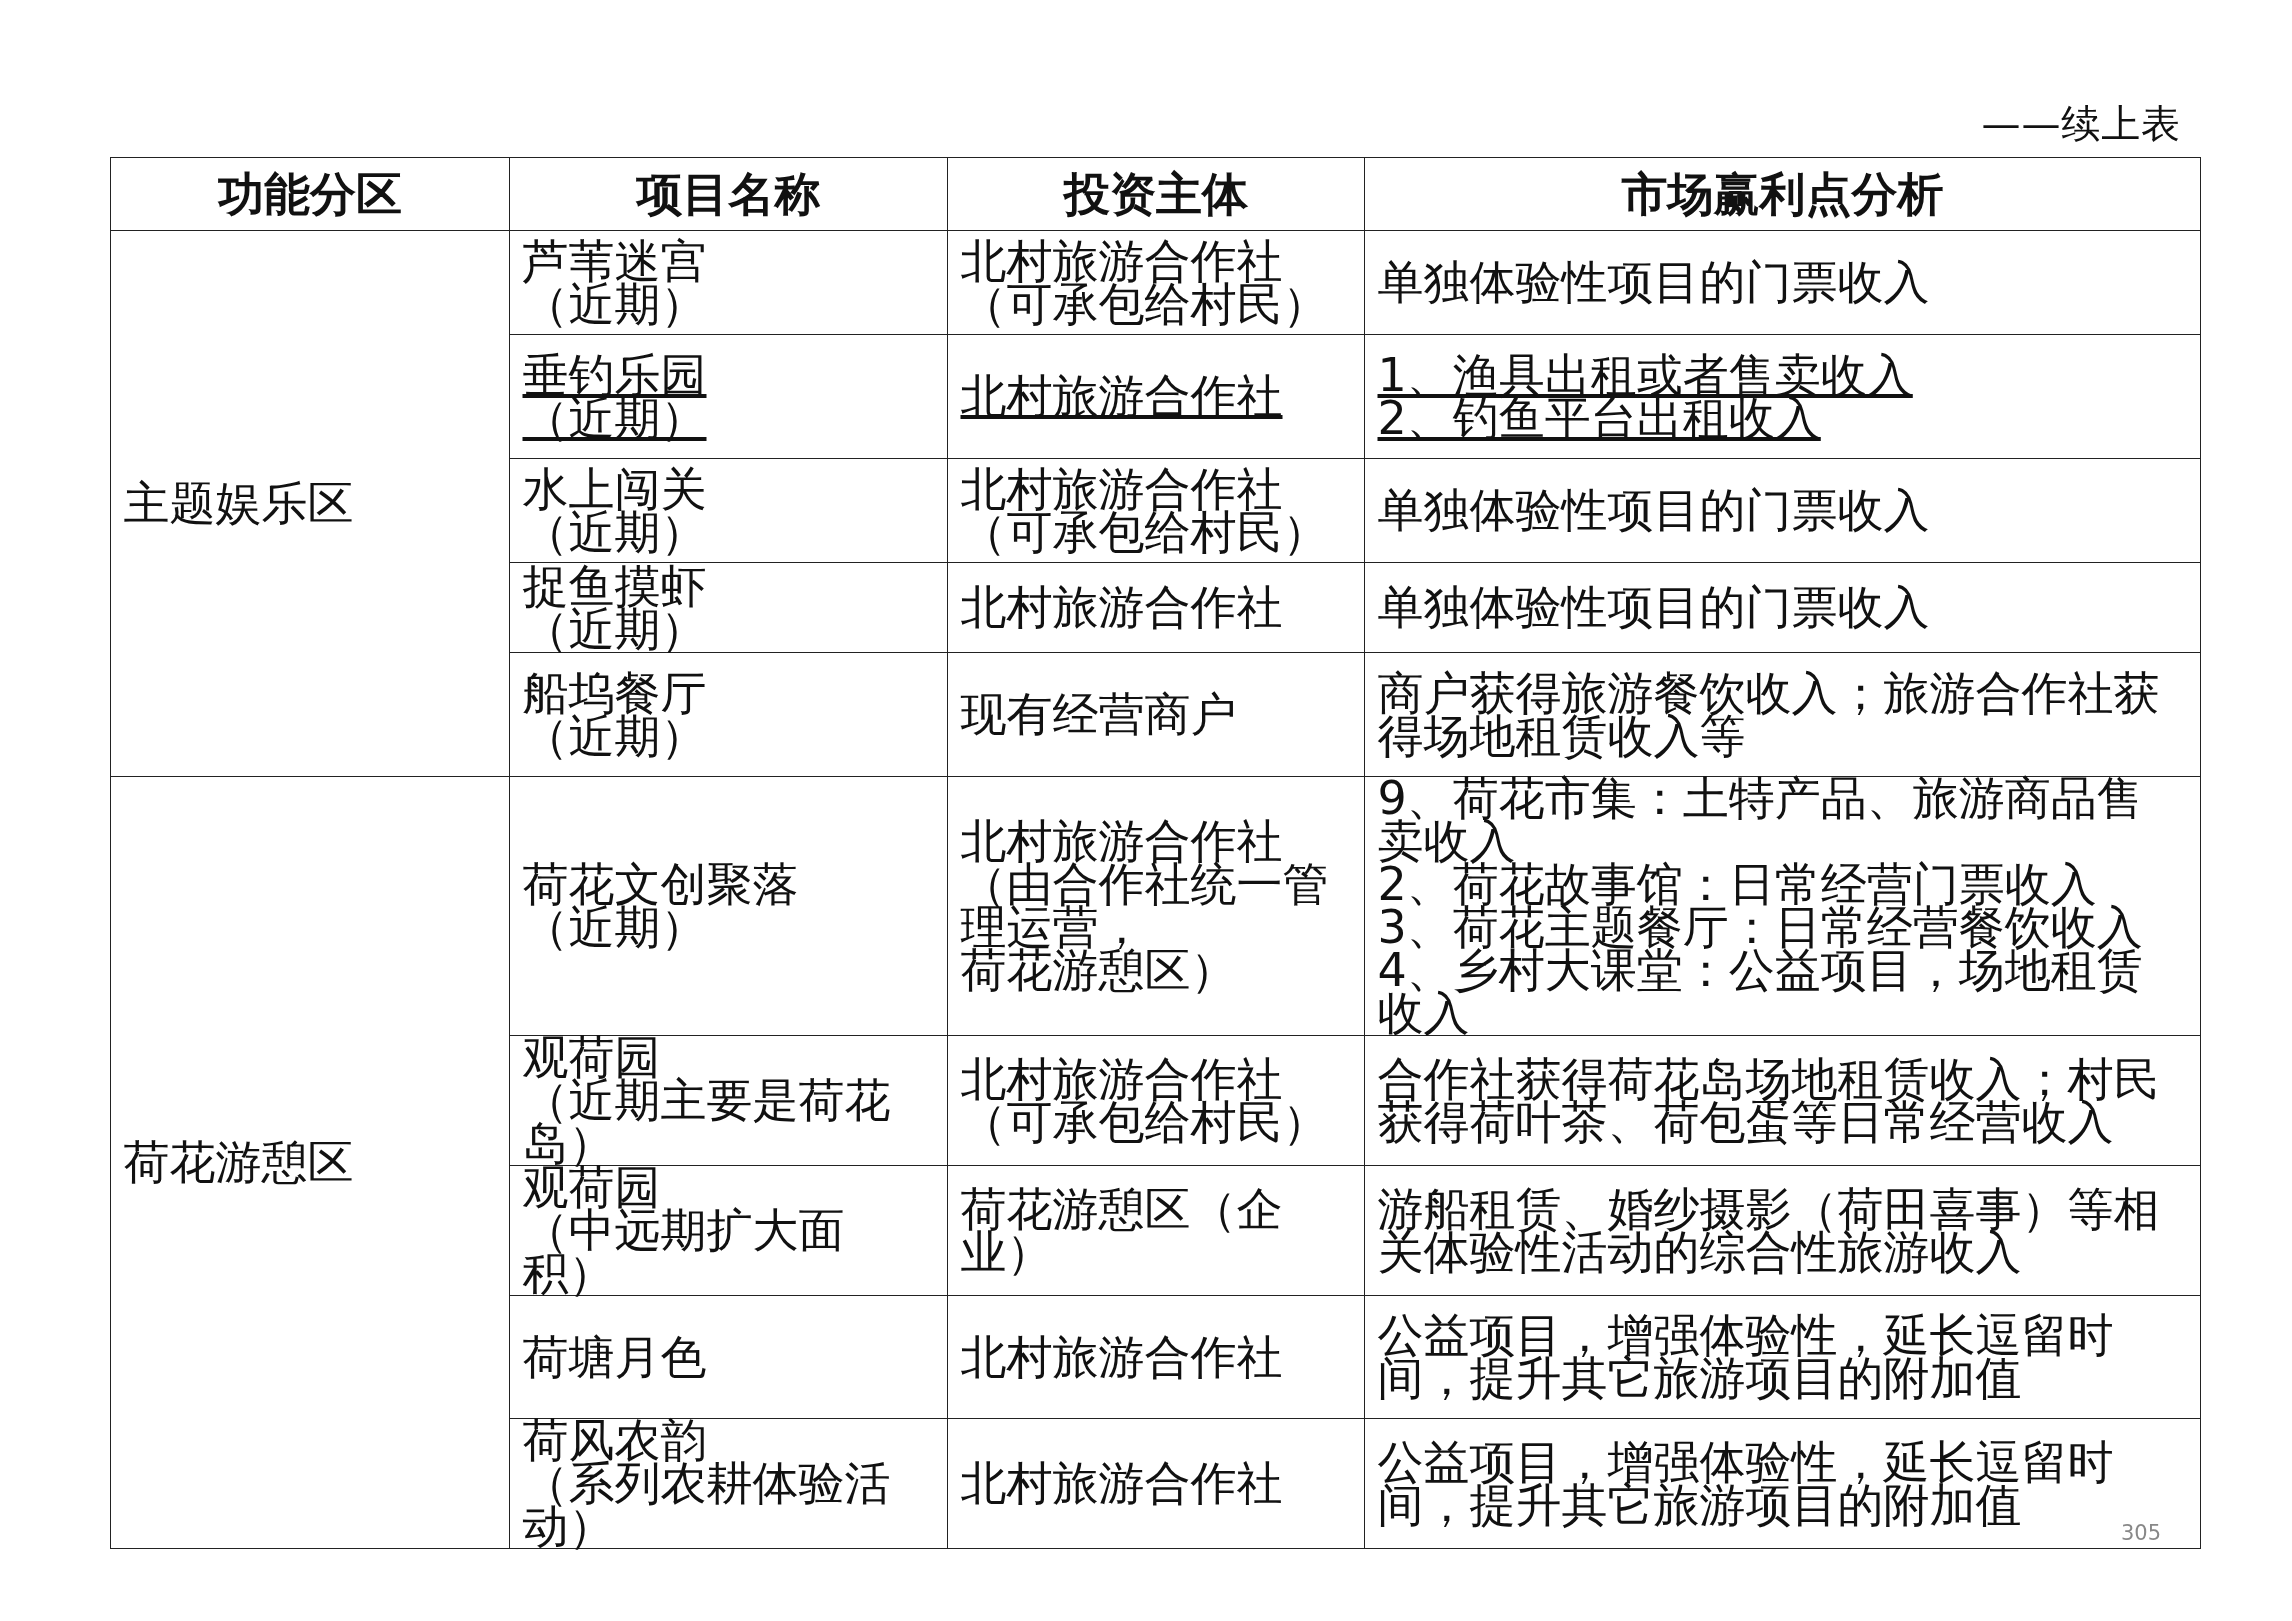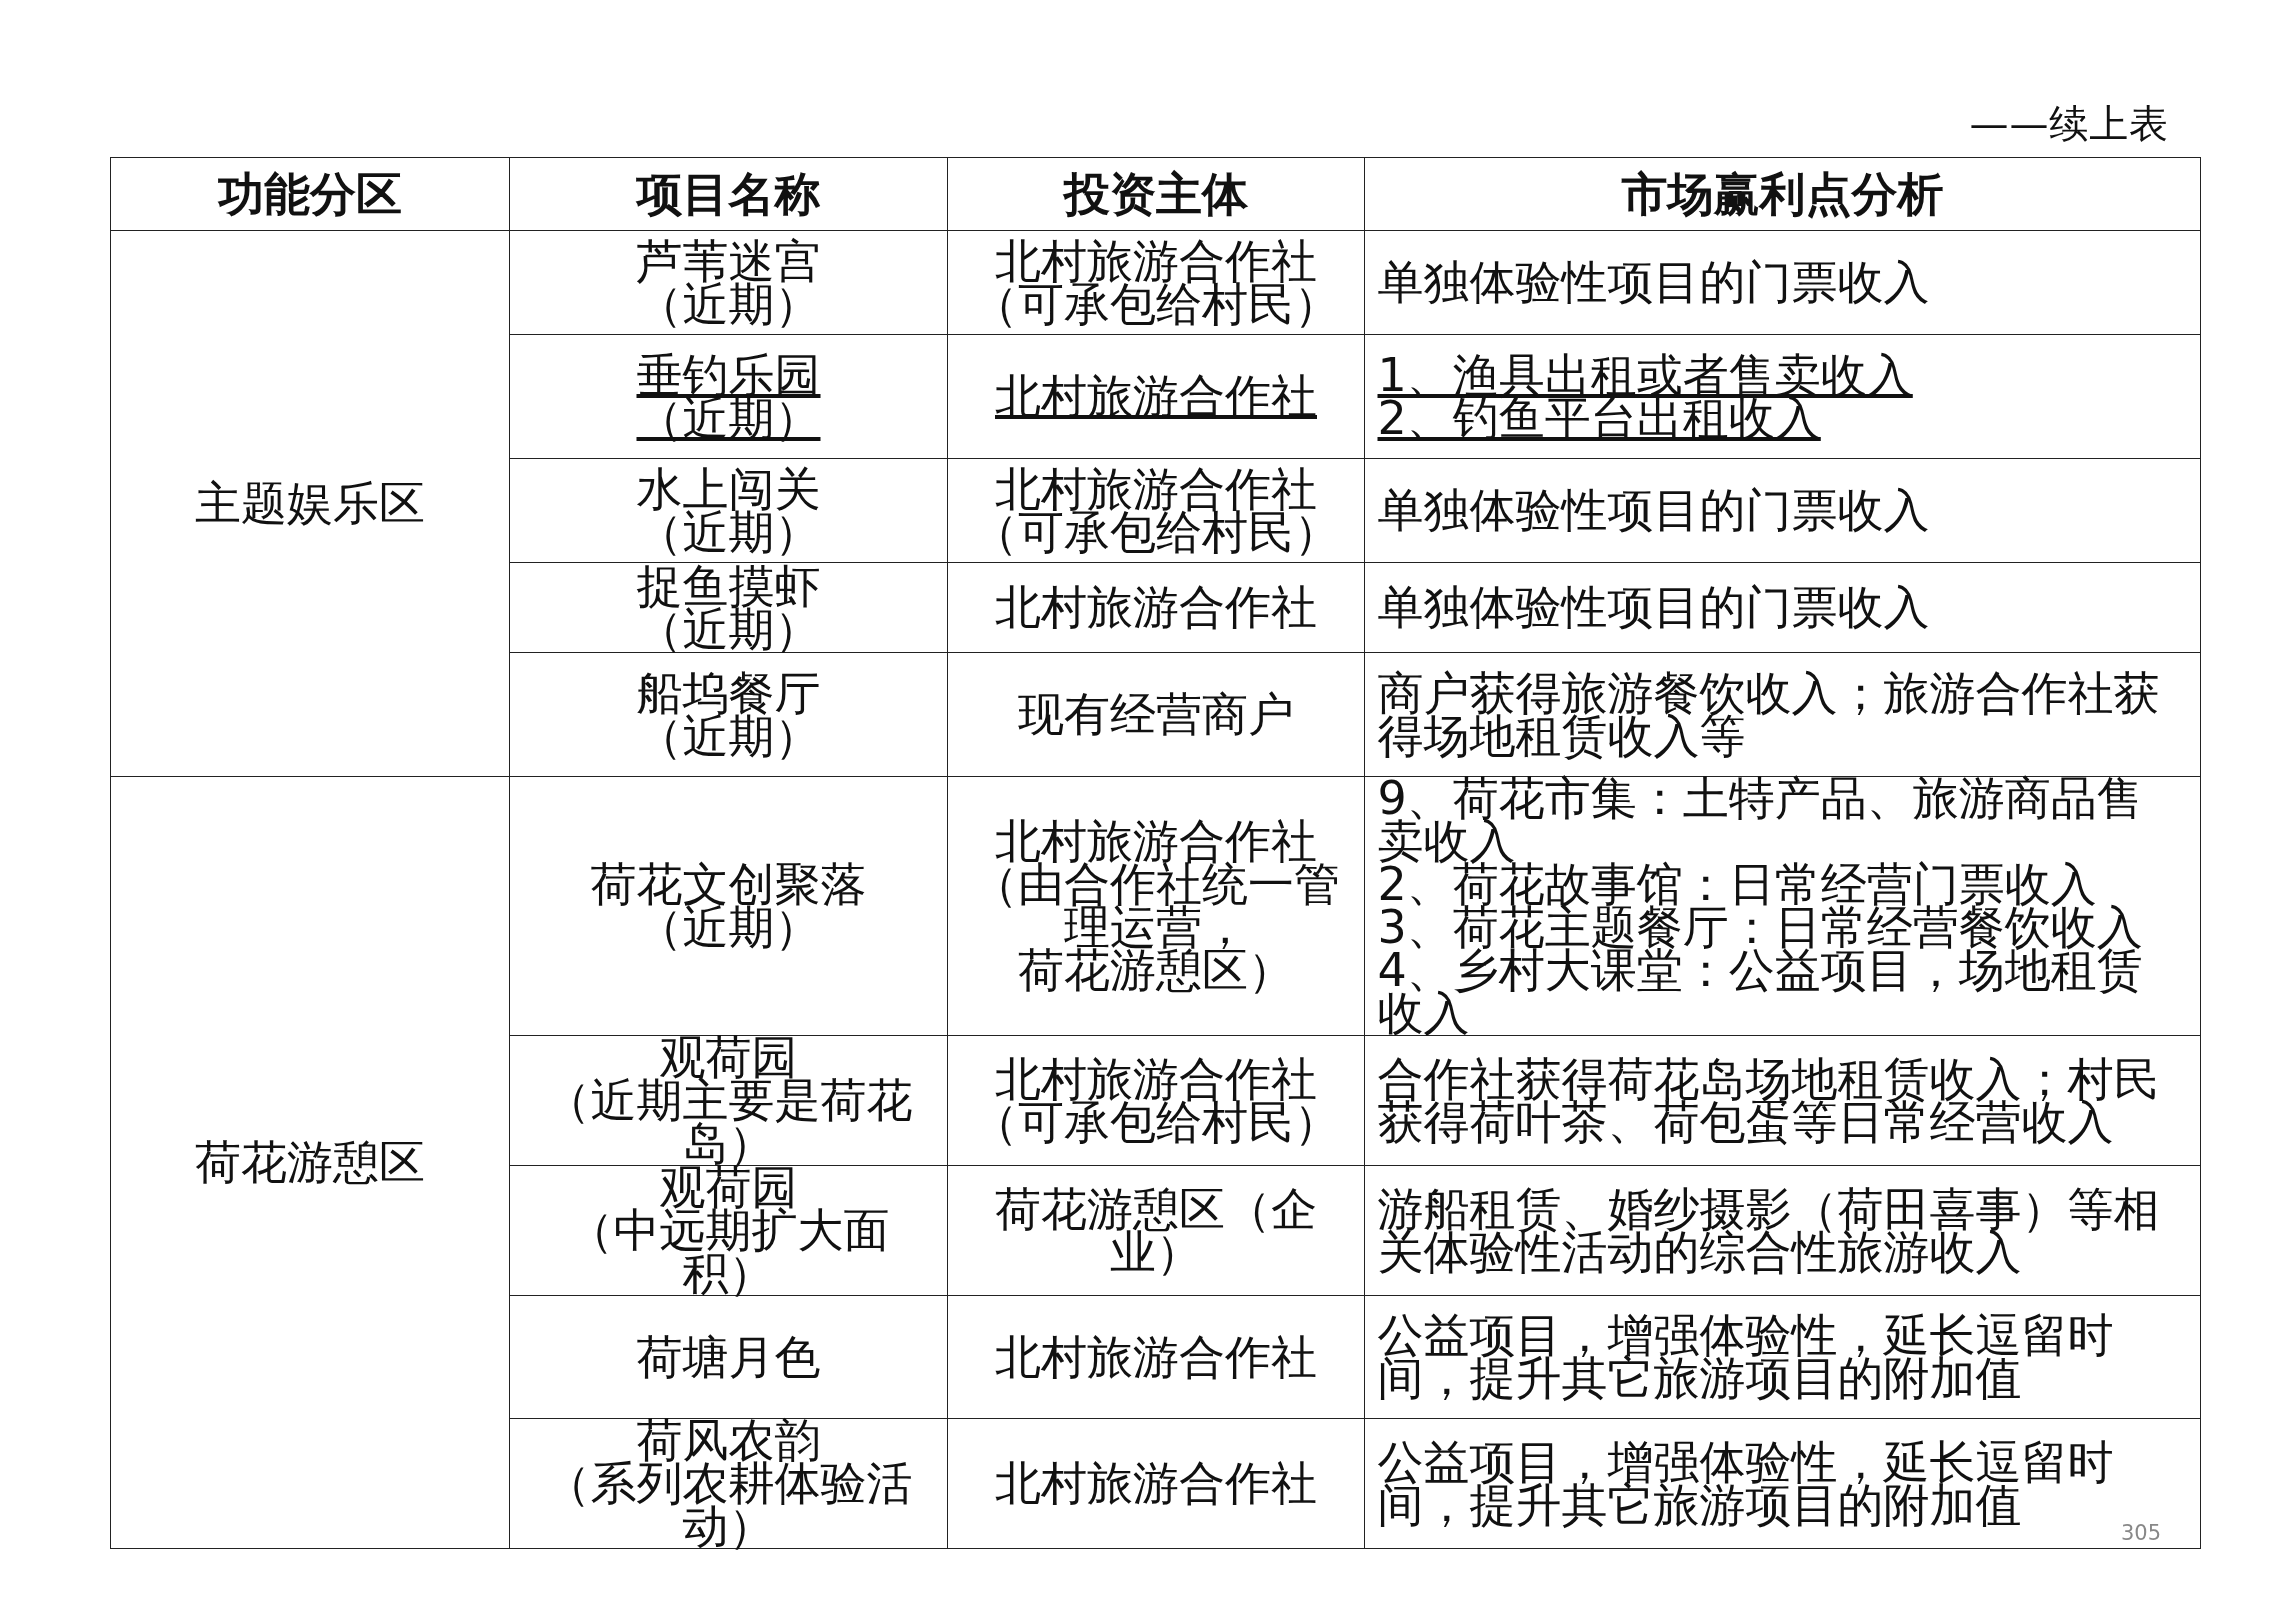--- a/index.html
+++ b/index.html
@@ -1,23 +1,23 @@
 <!DOCTYPE html>
 <html style="font-size:14.3px"><head>
 <meta charset="utf-8">
 <style>
   html, body { margin:0; padding:0; background:#ffffff; }
   body { width:2293px; height:1621px; position:relative; overflow:hidden;
          font-family: "DejaVu Sans", "Liberation Sans", sans-serif; color:#111; }
-  .continued { position:absolute; right:124px; top:97px; font-size:39px; color:#111; letter-spacing:0.9px; }
+  .continued { position:absolute; right:112px; top:97px; font-size:39px; color:#111; letter-spacing:0.9px; }
   table.main { position:absolute; left:110px; top:157px; width:2090px;
                border-collapse:collapse; table-layout:fixed; }
   table.main td, table.main th { border:1.8px solid #222; padding:0 12.5px; font-size:46px; line-height:43px; vertical-align:middle; }
   table.main th { height:72px; font-weight:bold; text-align:center; }
-  td.c { text-align:center; }
+  td.c { text-align:left; }
   td.l { text-align:left;margin-top:41px; }
   .line { display:block; }
   .page-num { position:absolute; left:2121px; top:1521px; font-size:21px; color:#888; }
 </style>
 </head>
 <body>
 
 <div class="continued">——续上表</div>
 
 <table class="main">

